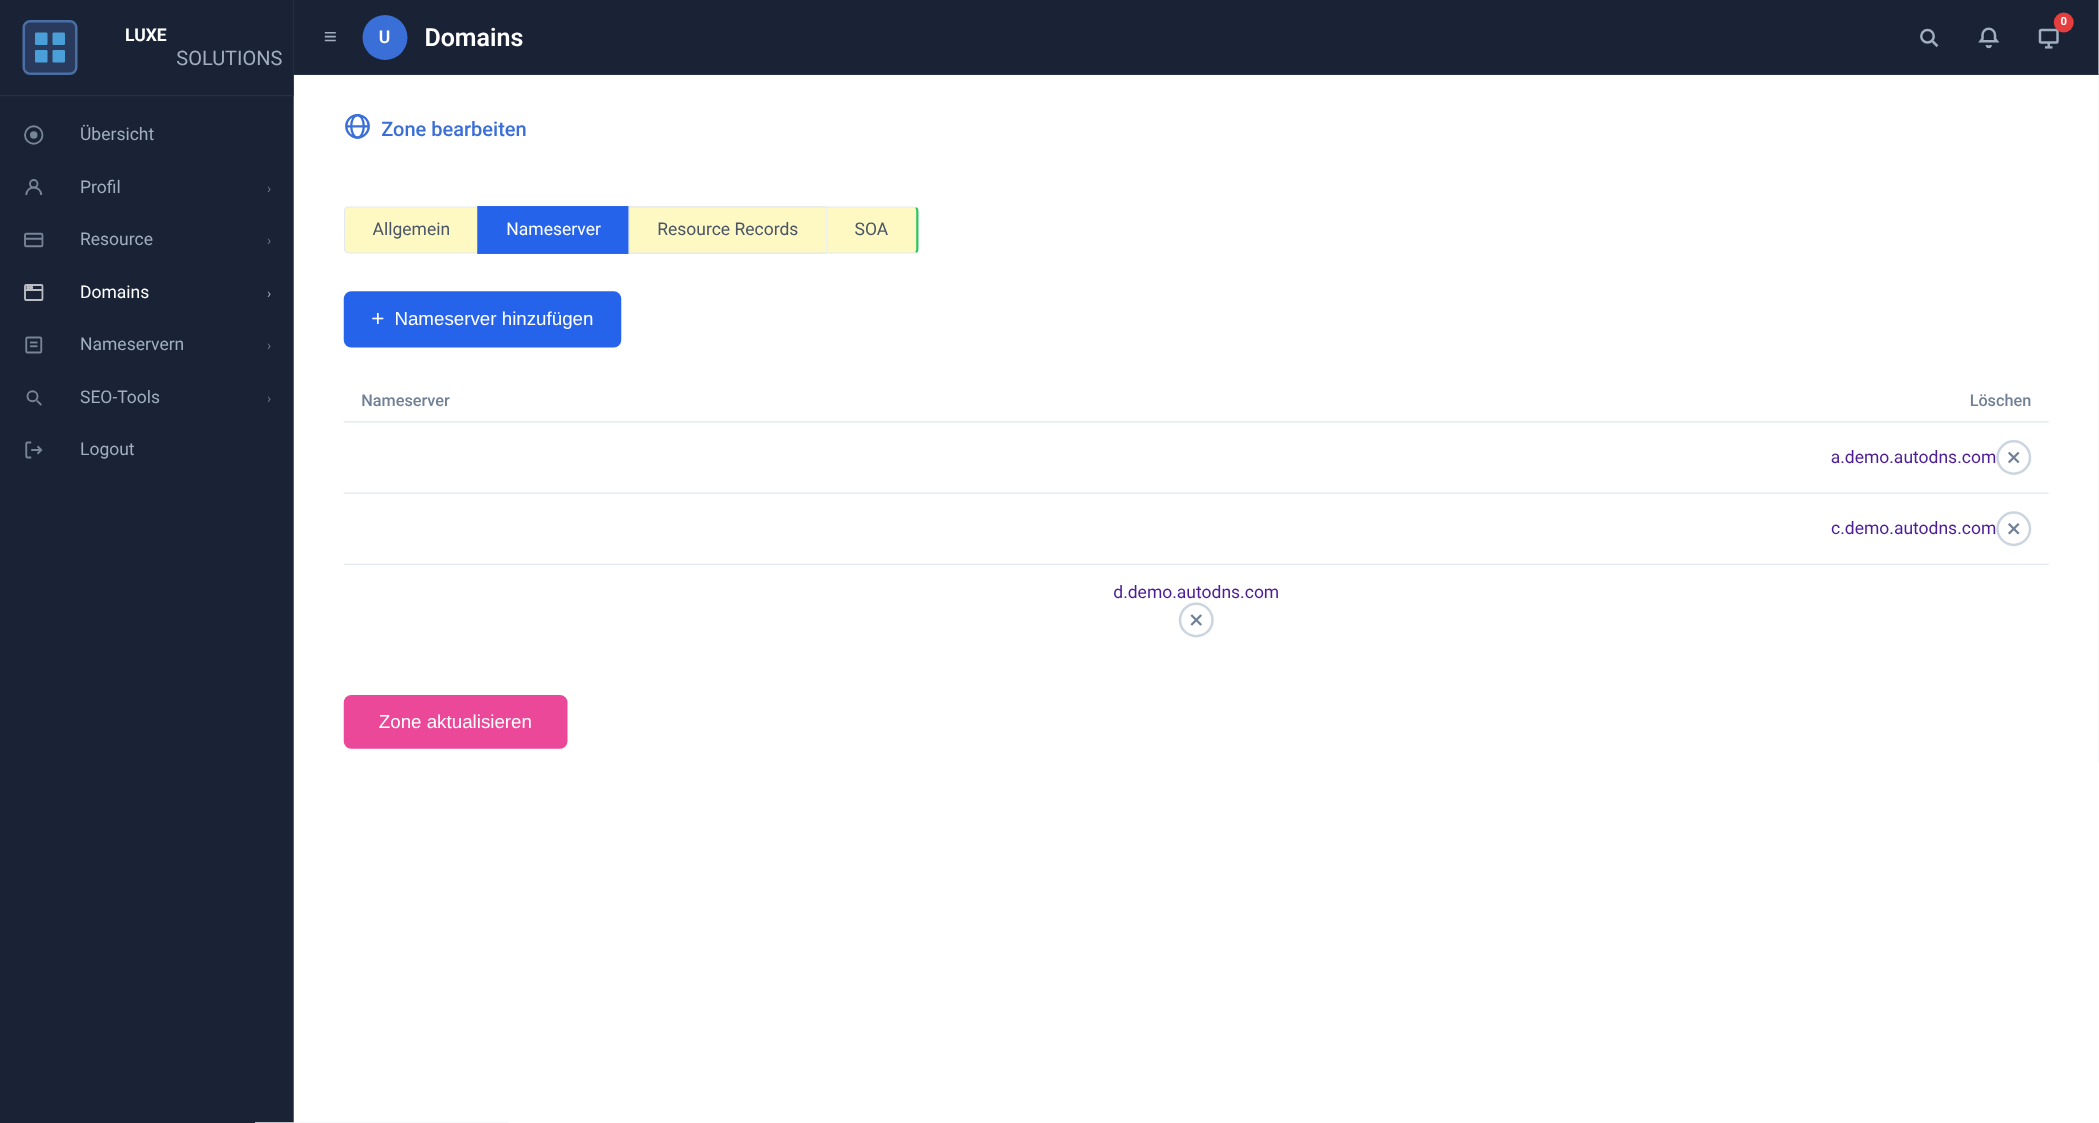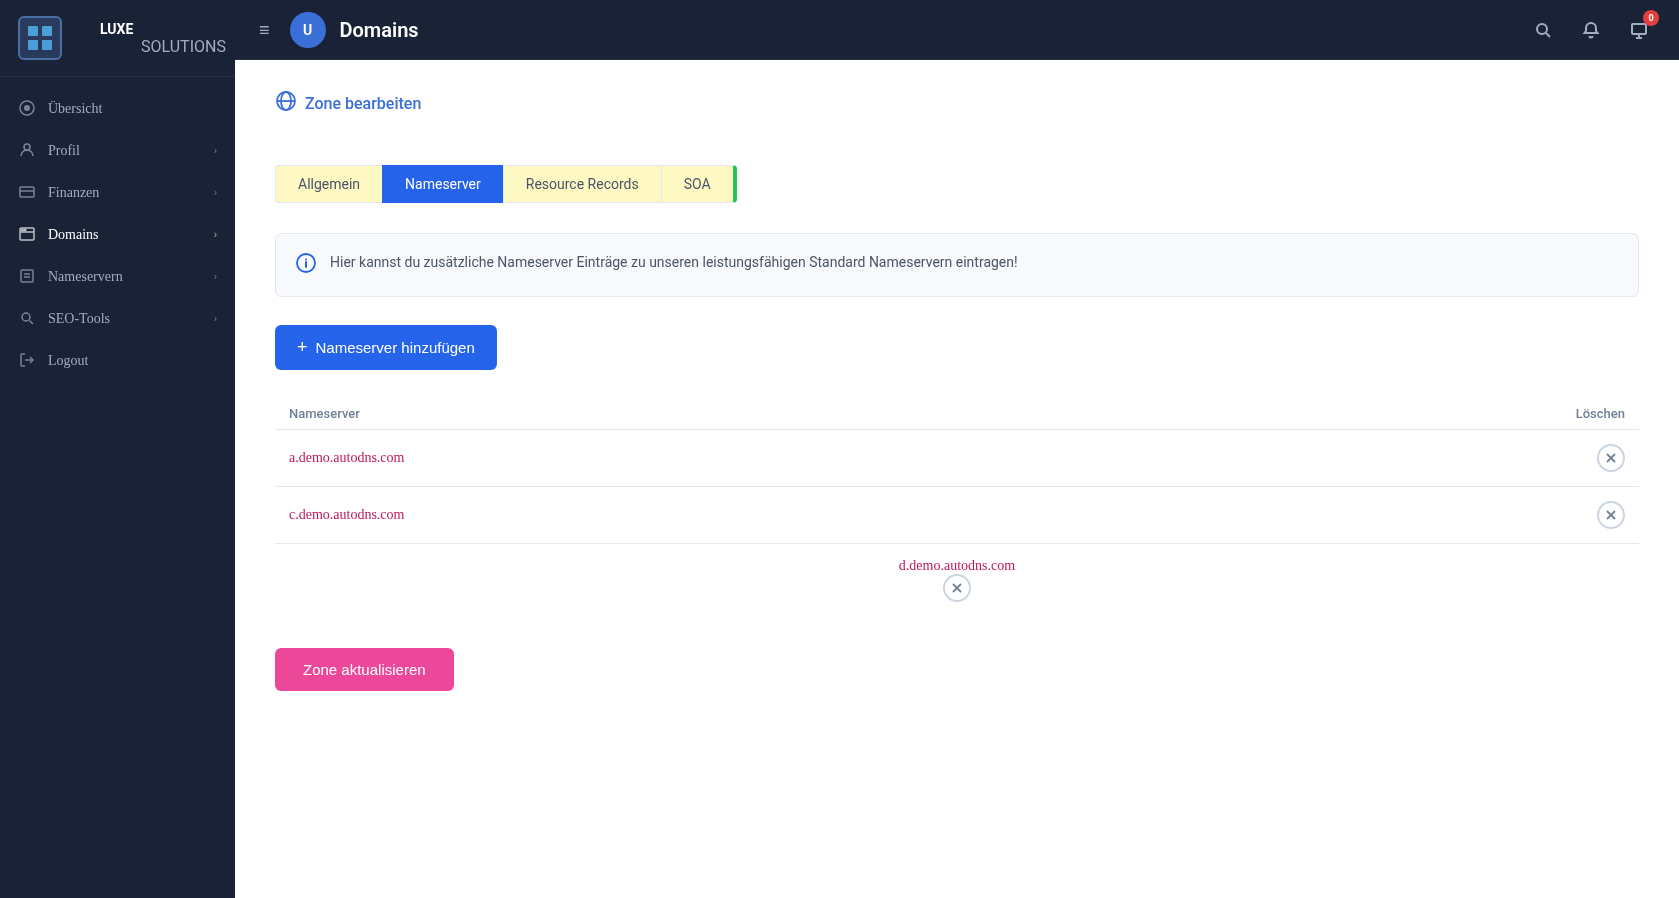--- a/index.html
+++ b/index.html
@@ -43,21 +43,21 @@
       display: flex;
       align-items: center;
       justify-content: space-between;
       padding: 12px 18px;
       cursor: pointer;
       color: #a0aec0;
       font-size: 14px;
       transition: background 0.15s;
     }
     .nav-item.active { color: #fff; }
-    .nav-item-left { display: flex; align-items: flex-end; gap: 12px; font-family: Liberation Serif, serif; }
+    .nav-item-left { display: flex; align-items: center; gap: 28px; }
     .nav-icon { width: 18px; height: 18px; display: flex; align-items: center; justify-content: center; opacity: 0.7; }
     .nav-chevron { font-size: 11px; opacity: 0.6; }
 
     
     .main-wrapper { flex: 1; display: flex; flex-direction: column; overflow: hidden; }
     .topbar {
       background: #1a2236;
       height: 60px;
       display: flex;
       align-items: center;
@@ -100,21 +100,21 @@
     .tab-item {
       padding: 10px 22px;
       cursor: pointer;
       font-size: 14px;
       color: #4a5568;
       border: 1px solid #e2e8f0;
       background: #fef9c3;
       border-right: none;
     }
     .tab-item:first-child { border-radius: 4px 0 0 4px; }
-    .tab-item:last-child { border-radius: 0 4px 4px 0; border-right: 4px solid #22c55e; }
+    .tab-item:last-child { border-radius: 0 4px 4px 0; border-right: 2px solid #22c55e; }
     .tab-item.active { background: #2563eb; color: #fff; border-color: #2563eb; }
 
     
     .info-box {
       background: #f7f9fc;
       border: 1px solid #e2e8f0;
       border-radius: 6px;
       padding: 18px 20px;
       display: flex;
       align-items: flex-start;
@@ -146,27 +146,26 @@
       display: flex;
       justify-content: space-between;
       padding: 8px 14px 8px 14px;
       font-size: 13px;
       color: #718096;
       font-weight: 500;
       border-bottom: 1px solid #e2e8f0;
     }
     .ns-row {
       display: flex;
-      justify-content: space-between;
+      justify-content: flex-end;
       align-items: center;
       padding: 14px 14px;
       border-bottom: 1px solid #e2e8f0;
       font-size: 14px;
-      color: #be185d;
-      font-family: Liberation Serif, serif;
+      color: #4c1d95;
     }
     .ns-row:last-child { border-bottom: none; flex-direction: column; }
     .delete-btn {
       background: none;
       border: 2px solid #cbd5e0;
       border-radius: 50%;
       width: 28px; height: 28px;
       cursor: pointer;
       display: flex; align-items: center; justify-content: center;
       color: #718096;
@@ -232,21 +231,21 @@
       <span class="nav-chevron">›</span>
     </div>
     <div class="nav-item">
       <div class="nav-item-left">
         <span class="nav-icon">
           <svg width="16" height="16" viewBox="0 0 16 16" fill="none" stroke="currentColor" stroke-width="1.5">
               <rect x="1" y="3" width="14" height="10" rx="1"></rect>
               <line x1="1" y1="7" x2="15" y2="7"></line>
             </svg>
         </span>
-        <span>Finanzen</span>
+        <span>Resource</span>
       </div>
       <span class="nav-chevron">›</span>
     </div>
     <div class="nav-item active">
       <div class="nav-item-left">
         <span class="nav-icon">
           <svg width="16" height="16" viewBox="0 0 16 16" fill="none" stroke="currentColor" stroke-width="1.5">
               <rect x="1" y="2" width="14" height="12" rx="1"></rect>
               <line x1="1" y1="6" x2="15" y2="6"></line>
               <circle cx="3.5" cy="4" r="0.8" fill="currentColor"></circle>
@@ -344,30 +343,20 @@
 
       
       <div class="tabs">
         <div class="tab-item">Allgemein</div>
         <div class="tab-item active">Nameserver</div>
         <div class="tab-item">Resource Records</div>
         <div class="tab-item">SOA</div>
       </div>
 
       
-      <div class="info-box">
-        <span class="info-icon">
-          <svg width="20" height="20" viewBox="0 0 20 20" fill="none">
-              <circle cx="10" cy="10" r="9" stroke="#2563eb" stroke-width="1.8"></circle>
-              <line x1="10" y1="9" x2="10" y2="14" stroke="#2563eb" stroke-width="2" stroke-linecap="round"></line>
-              <circle cx="10" cy="6.5" r="1" fill="#2563eb"></circle>
-            </svg>
-        </span>
-        <span class="info-text">Hier kannst du zusätzliche Nameserver Einträge zu unseren leistungsfähigen Standard Nameservern eintragen!</span>
-      </div>
 
       
       <button class="add-btn">
         <span style="font-size:18px;font-weight:300;">+</span>
         <span>Nameserver hinzufügen</span>
       </button>
 
       
       <div class="ns-table">
         <div class="ns-table-header">

